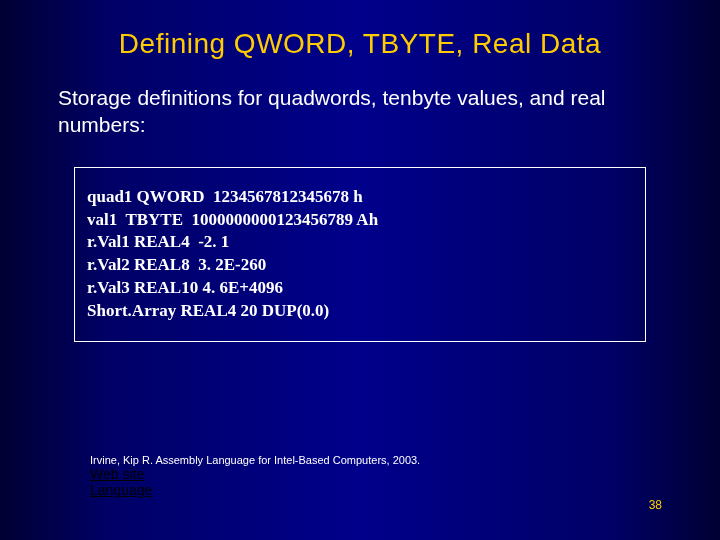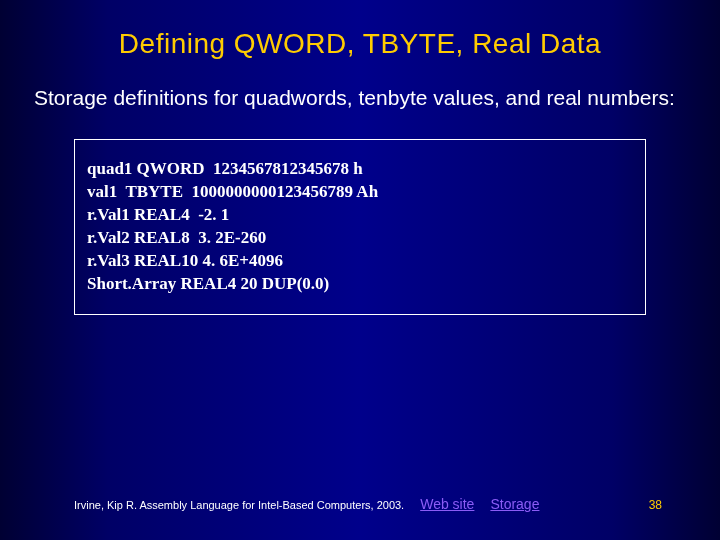--- a/index.html
+++ b/index.html
@@ -15,21 +15,21 @@
     font-size: 28px;
     font-weight: 500;
     text-align: center;
     padding-top: 28px;
     padding-bottom: 24px;
     letter-spacing: 0.5px;
   }
   .body-text {
     color: #fff;
     font-size: 21px;
-    padding: 0 34px;
+    padding: 0 58px;
     line-height: 1.3;
     margin-bottom: 28px;
   }
   .code-box {
     margin: 0 74px;
     border: 1.5px solid #fff;
     padding: 18px 12px;
     font-family: Liberation Serif, serif;
     font-size: 17px;
     font-weight: bold;
@@ -39,24 +39,25 @@
   }
   .footer {
     position: absolute;
     bottom: 28px;
     left: 0;
     right: 0;
     padding: 0 58px 0 74px;
     display: flex;
     align-items: baseline;
     font-size: 11px;
+    flex-direction: column;
   }
   .footer .cite { color: #fff; }
   .footer .link {
-    color: #8b5cf6;
+    color: #000000;
     text-decoration: underline;
     margin-left: 16px;
     font-size: 14px;
     cursor: pointer;
   }
   .footer .pagenum {
     color: #FFCC00;
     font-size: 12px;
     margin-left: auto;
   }
@@ -71,15 +72,15 @@
 <div class="code-box"><span>quad1 QWORD  1234567812345678 h</span>
 <span>val1  TBYTE  1000000000123456789 Ah</span>
 <span>r.Val1 REAL4  -2. 1</span>
 <span>r.Val2 REAL8  3. 2E-260</span>
 <span>r.Val3 REAL10 4. 6E+4096</span>
 <span>Short.Array REAL4 20 DUP(0.0)</span></div>
 
 <div class="footer">
   <span class="cite">Irvine, Kip R. Assembly Language for Intel-Based Computers, 2003.</span>
   <span class="link">Web site</span>
-  <span class="link">Storage</span>
+  <span class="link">Language</span>
   <span class="pagenum">38</span>
 </div>
 
 </body></html>

